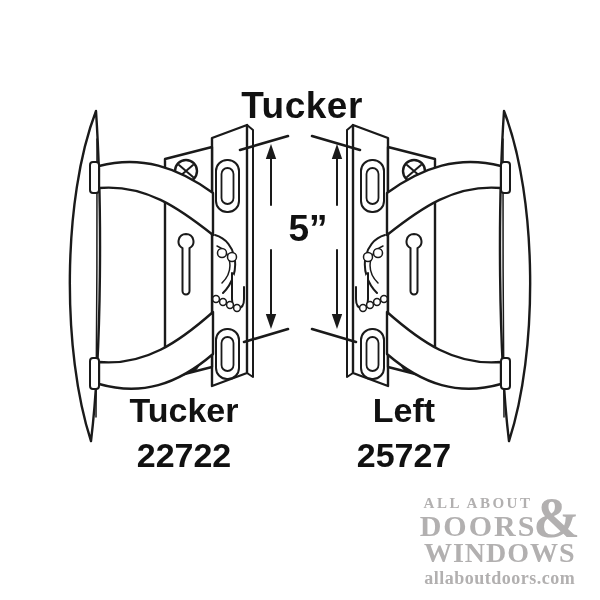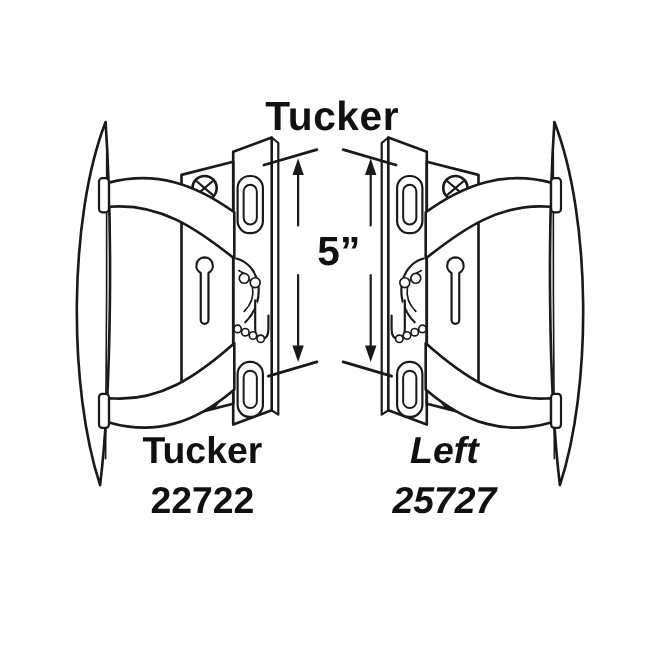--- a/index.html
+++ b/index.html
@@ -46,21 +46,21 @@
     position: absolute;
     top: 388px;
     width: 180px;
     text-align: center;
     font-size: 34px;
     font-weight: bold;
     line-height: 45px;
     color: #111111;
   }
   .product-label-1 { left: 94px; }
-  .product-label-2 { left: 314px; font-style: italic; }
+  .product-label-2 { left: 314px; }
 
   .watermark {
     position: absolute;
     right: 20px; bottom: 12px;
     color: #b2b0b0;
     font-family: "Liberation Serif", serif;
     font-weight: bold;
     text-align: center;
     user-select: none;
   }
@@ -166,14 +166,25 @@
   <div class="product-label product-label-1">
     <div>Tucker</div>
     <div>22722</div>
   </div>
 
   <div class="product-label product-label-2">
     <div>Left</div>
     <div>25727</div>
   </div>
 
+  <div class="watermark">
+    <div class="wm-top">
+      <div class="wm-col">
+        <span class="wm-allabout">ALL ABOUT</span>
+        <span class="wm-doors">DOORS</span>
+      </div>
+      <span class="wm-amp">&amp;</span>
+    </div>
+    <span class="wm-windows">WINDOWS</span>
+    <span class="wm-site">allaboutdoors.com</span>
+  </div>
 
 </div>
 
 </body></html>

